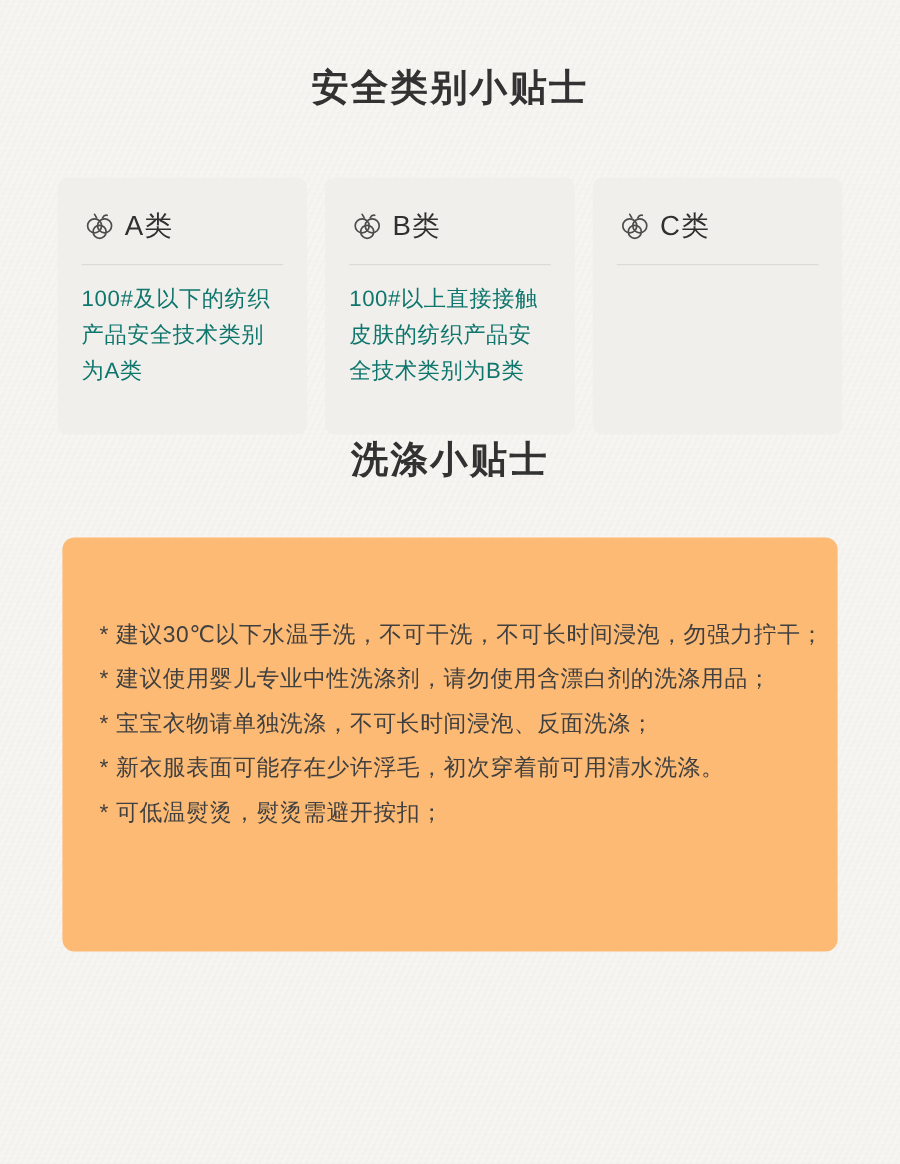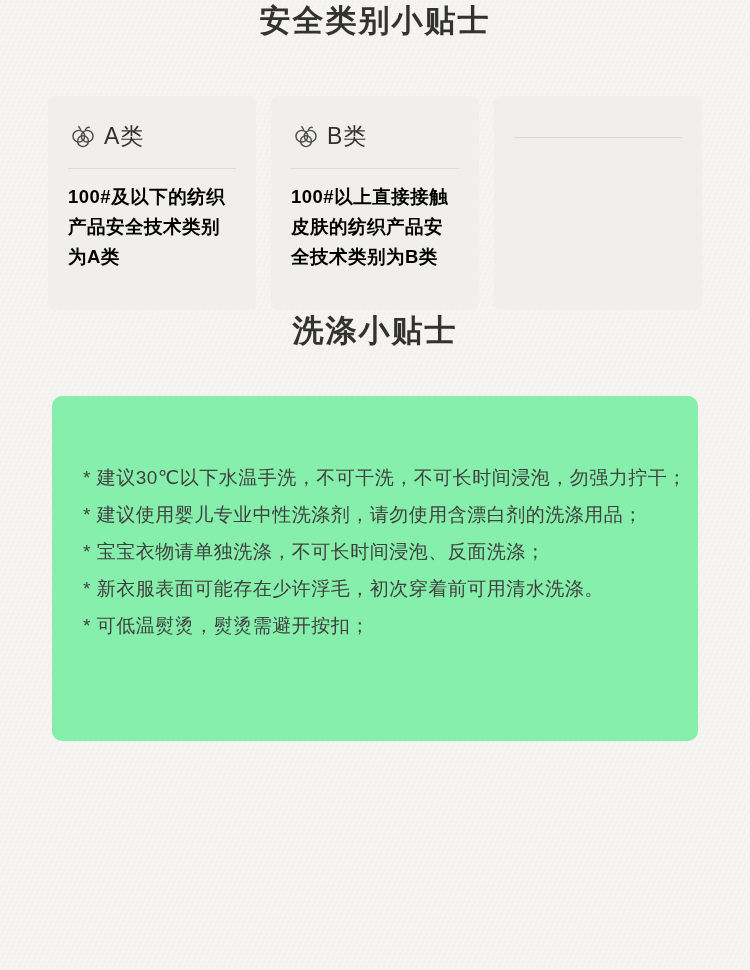--- a/index.html
+++ b/index.html
@@ -15,21 +15,21 @@
     overflow: hidden;
     color: #3a3a3a;
   }
   .section-title {
     text-align: center;
     font-size: 31px;
     font-weight: 600;
     color: #323232;
     letter-spacing: 2px;
   }
-  .title-safety { }
+  .title-safety { padding-top: 52px; }
   .title-washing { }
 
   .cards-row {
     display: flex;
     gap: 15px;
     margin: 54px 48px 0 48px;
   }
   .card {
     flex: 1 1 0;
     height: 214px;
@@ -59,29 +59,28 @@
   }
   .card-divider {
     height: 1px;
     background: #dcdad4;
     margin-top: 16px;
   }
   .card-desc {
     margin-top: 13px;
     font-size: 18.5px;
     line-height: 30px;
-    color: #000000;
+    color: #0f766e;
     letter-spacing: 0.5px;
-    font-weight: bold;
   }
 
   .wash-card {
     margin: 44px 52px 0 52px;
     height: 345px;
-    background: #86efac;
+    background: #fdba74;
     border-radius: 10px;
     padding: 63px 30px 0 31px;
   }
   .tip {
     font-size: 19px;
     line-height: 37px;
     color: #404040;
     letter-spacing: 0.5px;
     white-space: nowrap;
   }
@@ -123,20 +122,32 @@
             <path d="M21 9 c1 -2 2.5 -3 4.5 -2.5"></path>
           </svg>
         </span>
         <span class="card-label">B类</span>
       </div>
       <div class="card-divider"></div>
       <p class="card-desc">100#以上直接接触皮肤的纺织产品安全技术类别为B类</p>
     </div>
 
     <div class="card">
+      <div class="card-header">
+        <span class="cotton-icon">
+          <svg viewBox="0 0 36 36" fill="none" stroke="#4d4d4d" stroke-width="1.7" stroke-linecap="round">
+            <circle cx="13" cy="17" r="7"></circle>
+            <circle cx="23" cy="17" r="7"></circle>
+            <circle cx="18" cy="23" r="6.5"></circle>
+            <path d="M15 9 l-2 -3.5"></path>
+            <path d="M21 9 c1 -2 2.5 -3 4.5 -2.5"></path>
+          </svg>
+        </span>
+        <span class="card-label">C类</span>
+      </div>
       <div class="card-divider"></div>
     </div>
 
   </div>
 
   <h2 class="section-title title-washing">洗涤小贴士</h2>
 
   <div class="wash-card">
     <p class="tip">* 建议30℃以下水温手洗，不可干洗，不可长时间浸泡，勿强力拧干；</p>
     <p class="tip">* 建议使用婴儿专业中性洗涤剂，请勿使用含漂白剂的洗涤用品；</p>

